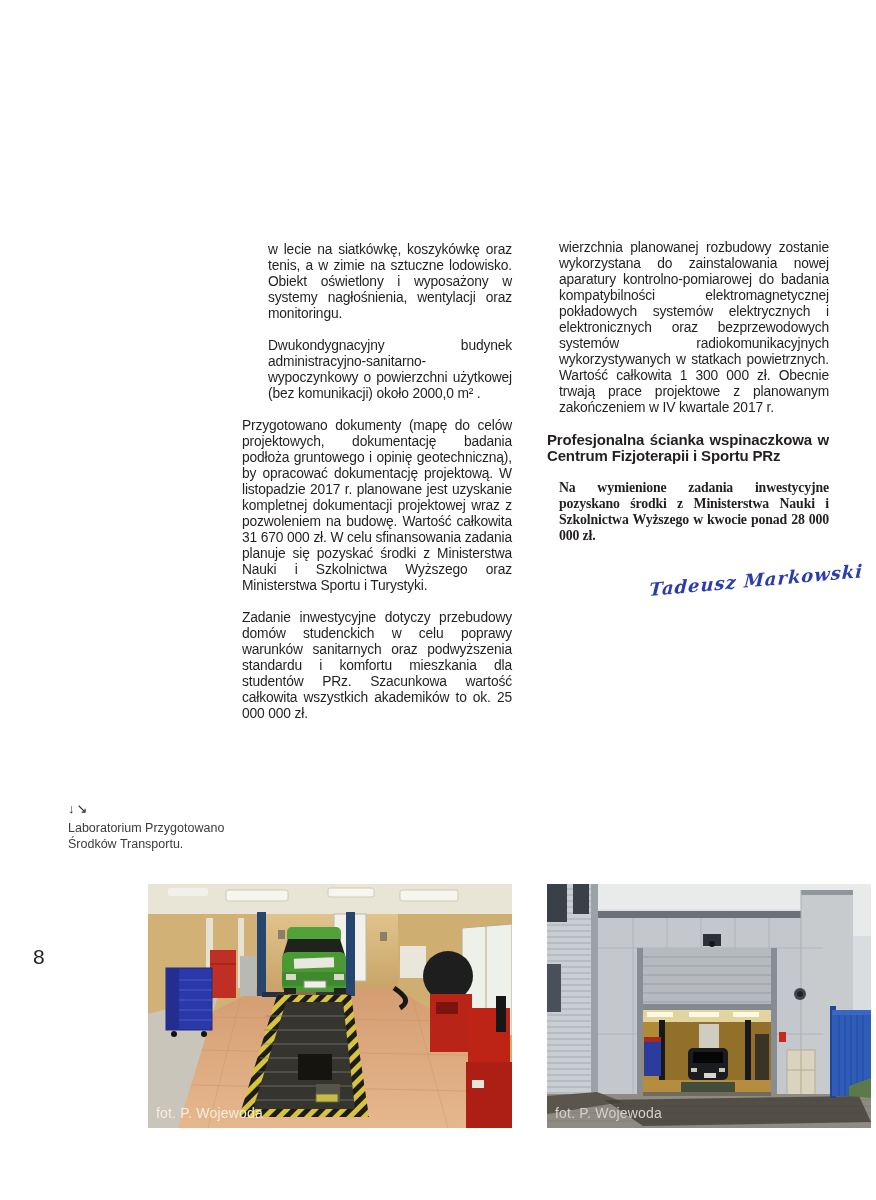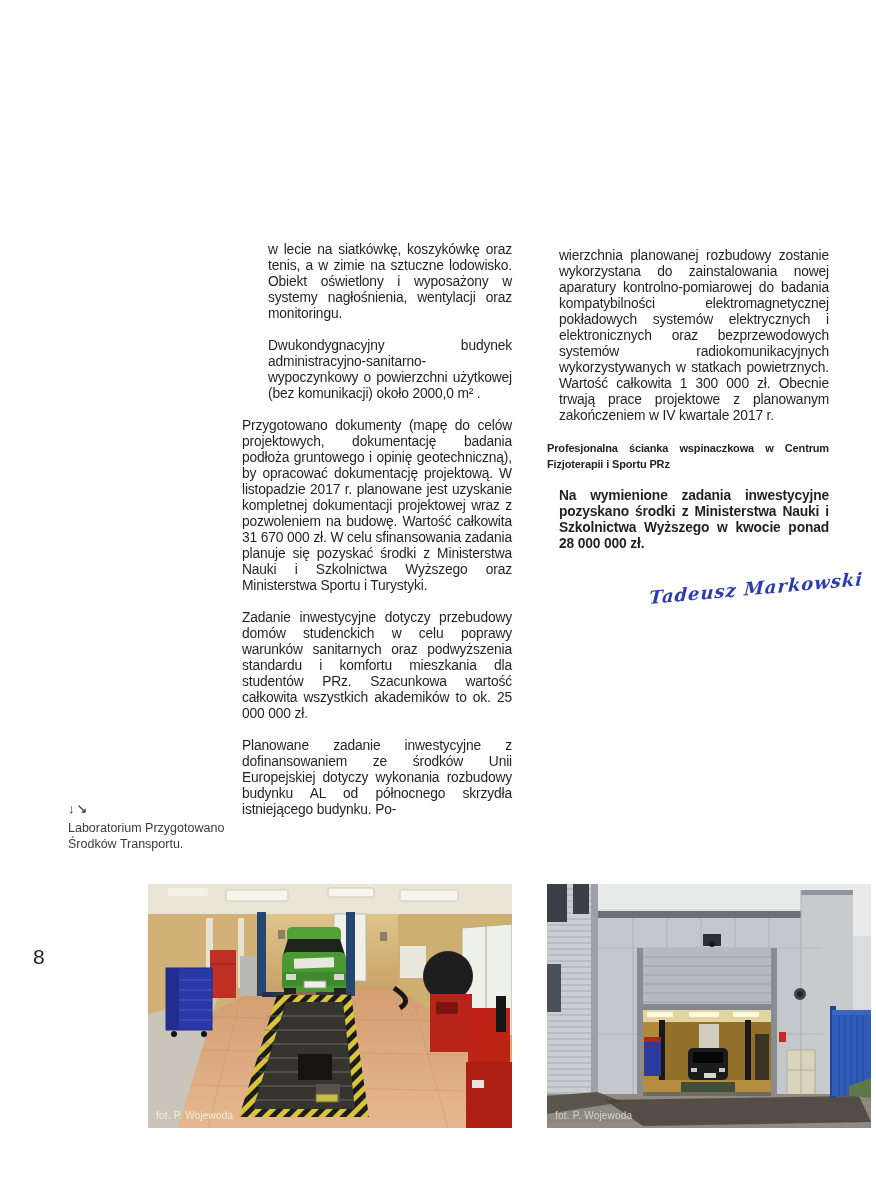--- a/index.html
+++ b/index.html
@@ -2,40 +2,40 @@
 <html lang="pl"><head>
 <meta charset="utf-8">
 <style>
   * { margin:0; padding:0; box-sizing:border-box; }
   html,body { width:876px; height:1200px; }
   body { background:#ffffff; font-family:"Liberation Sans", sans-serif; color:#231f20; position:relative; }
   .page { position:absolute; top:0; left:0; width:876px; height:1200px; background:#fff; overflow:hidden; }
 
   .col { position:absolute; width:282px; font-size:13.8px; line-height:16px; text-align:justify; letter-spacing:-0.15px; }
   .col-left  { left:230px; top:242px; }
-  .col-right { left:547px; top:248px; }
+  .col-right { left:547px; top:240px; }
   .col p { margin:0 0 16px 12px; }
   .col p.indent { padding-left:26px; }
-  .col h3 { font-size:11px; line-height:16px; font-weight:bold; margin:0; text-align:justify; }
-  .col p.bold { font-weight:bold; }
+  .col h3 { font-size:15px; line-height:16px; font-weight:bold; margin:0; text-align:justify; }
+  .col p.bold { font-weight:bold;font-family:Liberation Serif, serif; }
   .col p.gap-top { margin-top:16px; }
 
   .signature { margin:30px 0 0 102px; font-family:"DejaVu Serif", serif; font-style:italic; font-weight:bold;
                font-size:18px; color:#2b3dae; transform:rotate(-5deg) skewX(-8deg); letter-spacing:1px; white-space:nowrap; }
 
   .page-number { position:absolute; left:33px; top:945px; font-size:21px; line-height:24px; }
 
   .margin-caption { position:absolute; left:68px; top:801px; font-size:12.5px; line-height:16px; color:#3d3a3a; }
   .margin-caption .arrows { font-size:13px; letter-spacing:2px; margin-bottom:3px; color:#2e2b2b; }
 
   .photo { position:absolute; overflow:hidden; background:#ccc; }
   .photo-left  { left:148px; top:884px; width:364px; height:244px; }
   .photo-right { left:547px; top:884px; width:324px; height:244px; }
   .photo svg { display:block; }
-  .photo-caption { position:absolute; left:8px; bottom:7px; font-size:10px; letter-spacing:0.2px; }
+  .photo-caption { position:absolute; left:8px; bottom:7px; font-size:14px; letter-spacing:0.2px; }
   .photo-left  .photo-caption { color:#f4eeda; }
   .photo-right .photo-caption { color:#d3d1c9; }
 </style>
 </head>
 <body>
 
 <main class="page">
 
   <div class="page-number">8</div>
 
@@ -43,21 +43,20 @@
     <div class="arrows">↓↘</div>
     <div>Laboratorium Przygotowano</div>
     <div>Środków Transportu.</div>
   </div>
 
   <section class="col col-left">
     <p class="indent">w lecie na siatkówkę, koszykówkę oraz tenis, a w zimie na sztuczne lodowisko. Obiekt oświetlony i wyposażony w systemy nagłośnienia, wentylacji oraz monitoringu.</p>
     <p class="indent">Dwukondygnacyjny budynek administracyjno-sanitarno-wypoczynkowy o powierzchni użytkowej (bez komunikacji) około 2000,0 m² .</p>
     <p>Przygotowano dokumenty (mapę do celów projektowych, dokumentację badania podłoża gruntowego i opinię geotechniczną), by opracować dokumentację projektową. W listopadzie 2017 r. planowane jest uzyskanie kompletnej dokumentacji projektowej wraz z pozwoleniem na budowę. Wartość całkowita 31 670 000 zł. W celu sfinansowania zadania planuje się pozyskać środki z Ministerstwa Nauki i Szkolnictwa Wyższego oraz Ministerstwa Sportu i Turystyki.</p>
     <p>Zadanie inwestycyjne dotyczy przebudowy domów studenckich w celu poprawy warunków sanitarnych oraz podwyższenia standardu i komfortu mieszkania dla studentów PRz. Szacunkowa wartość całkowita wszystkich akademików to ok. 25 000 000 zł.</p>
-    <p>Planowane zadanie inwestycyjne z dofinansowaniem ze środków Unii Europejskiej dotyczy wykonania rozbudowy budynku AL od północnego skrzydła istniejącego budynku. Po-</p>
   </section>
 
   <section class="col col-right">
     <p>wierzchnia planowanej rozbudowy zostanie wykorzystana do zainstalowania nowej aparatury kontrolno-pomiarowej do badania kompatybilności elektromagnetycznej pokładowych systemów elektrycznych i elektronicznych oraz bezprzewodowych systemów radiokomunikacyjnych wykorzystywanych w statkach powietrznych. Wartość całkowita 1 300 000 zł. Obecnie trwają prace projektowe z planowanym zakończeniem w IV kwartale 2017 r.</p>
     <h3>Profesjonalna ścianka wspinaczkowa w Centrum Fizjoterapii i Sportu PRz</h3>
     <p class="bold gap-top">Na wymienione zadania inwestycyjne pozyskano środki z Ministerstwa Nauki i Szkolnictwa Wyższego w kwocie ponad 28 000 000 zł.</p>
     <div class="signature">Tadeusz Markowski</div>
   </section>
 
   <figure class="photo photo-left">

